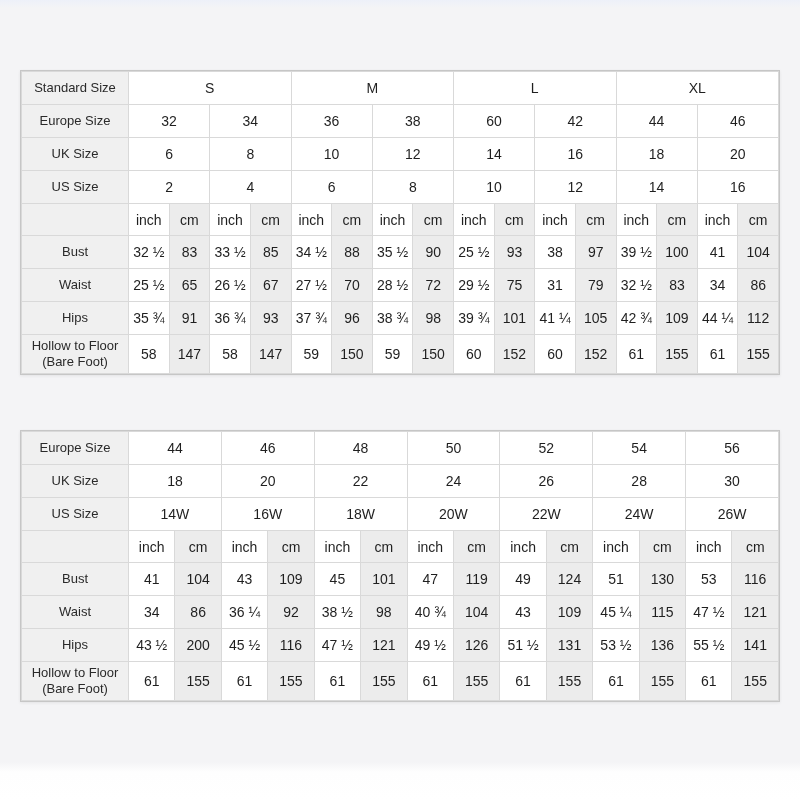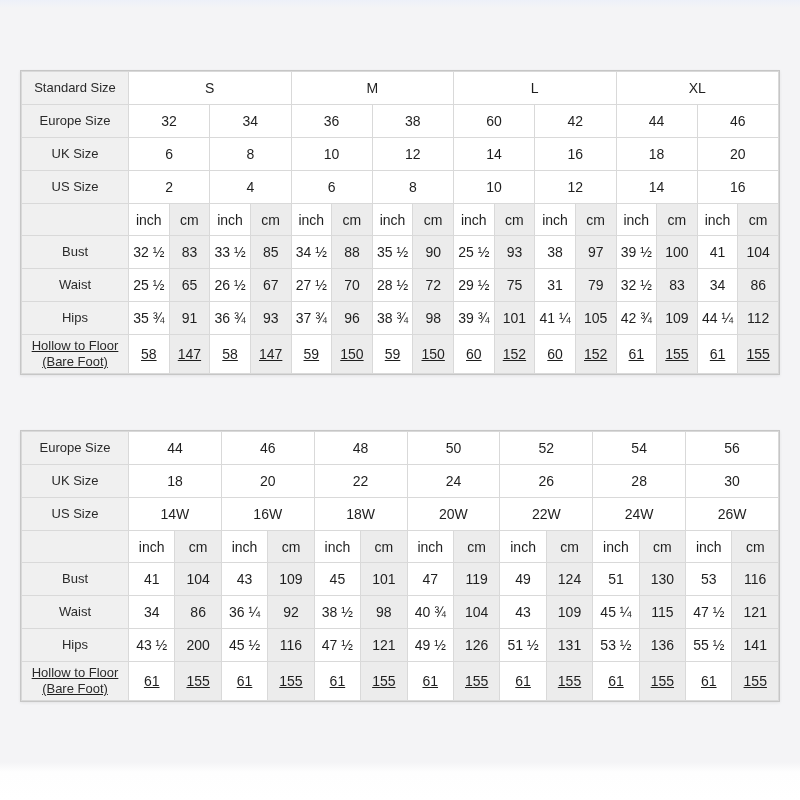--- a/index.html
+++ b/index.html
@@ -43,21 +43,21 @@
   th.row-label{
     width:104px;
     background:#f0f0f0;
     font-size:13px;
     color:#2a2a2a;
     white-space:pre-line;
     line-height:1.25;
   }
   tr{height:33px;}
   tr.unit-row{height:32px;}
-  tr.measure-row:last-child{height:39px;text-decoration:underline;}
+  tr.measure-row:last-child{height:39px;}
   td.cm-col{background:#ececec;}
   td.inch-col{background:#ffffff;}
   td.size-cell{background:#ffffff;}
   tr.unit-row td{font-size:14px;}
 </style>
 </head>
 <body>
 
 <div id="standard-chart" class="chart-wrap">
   <table>

